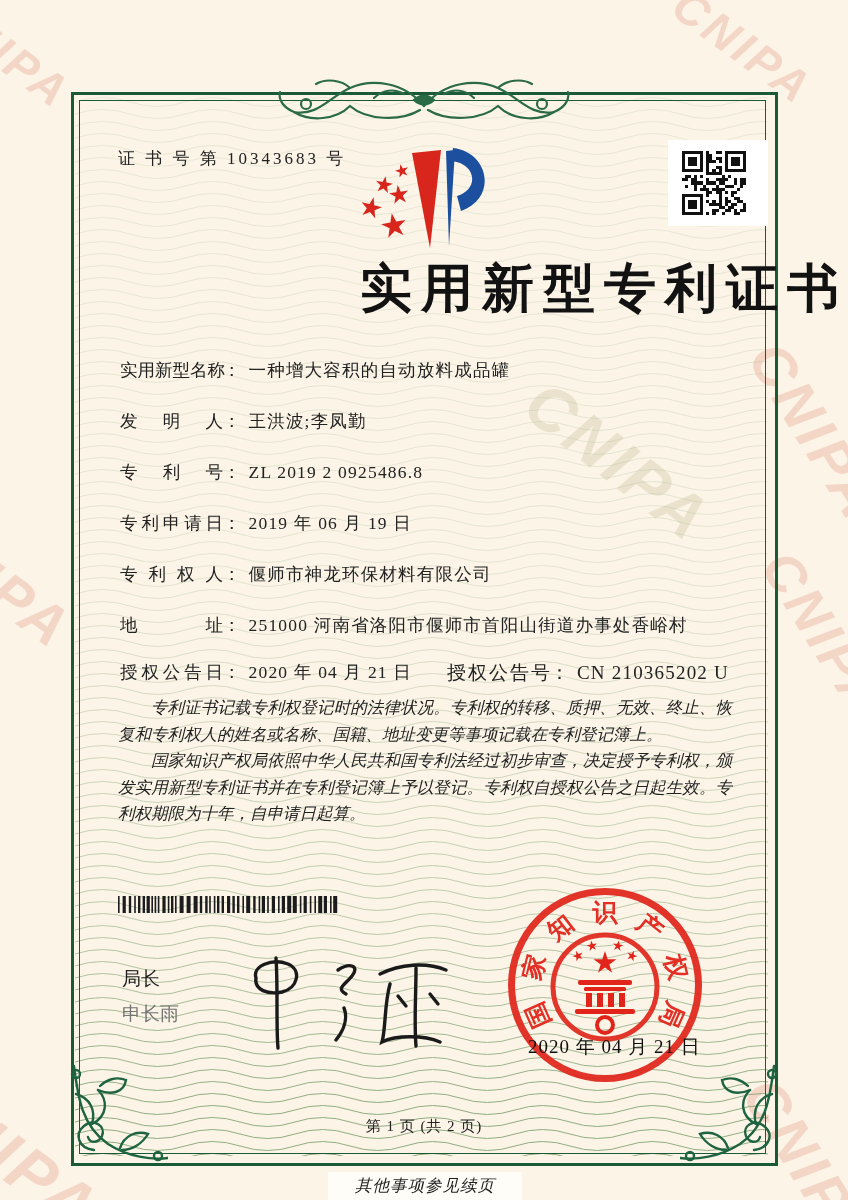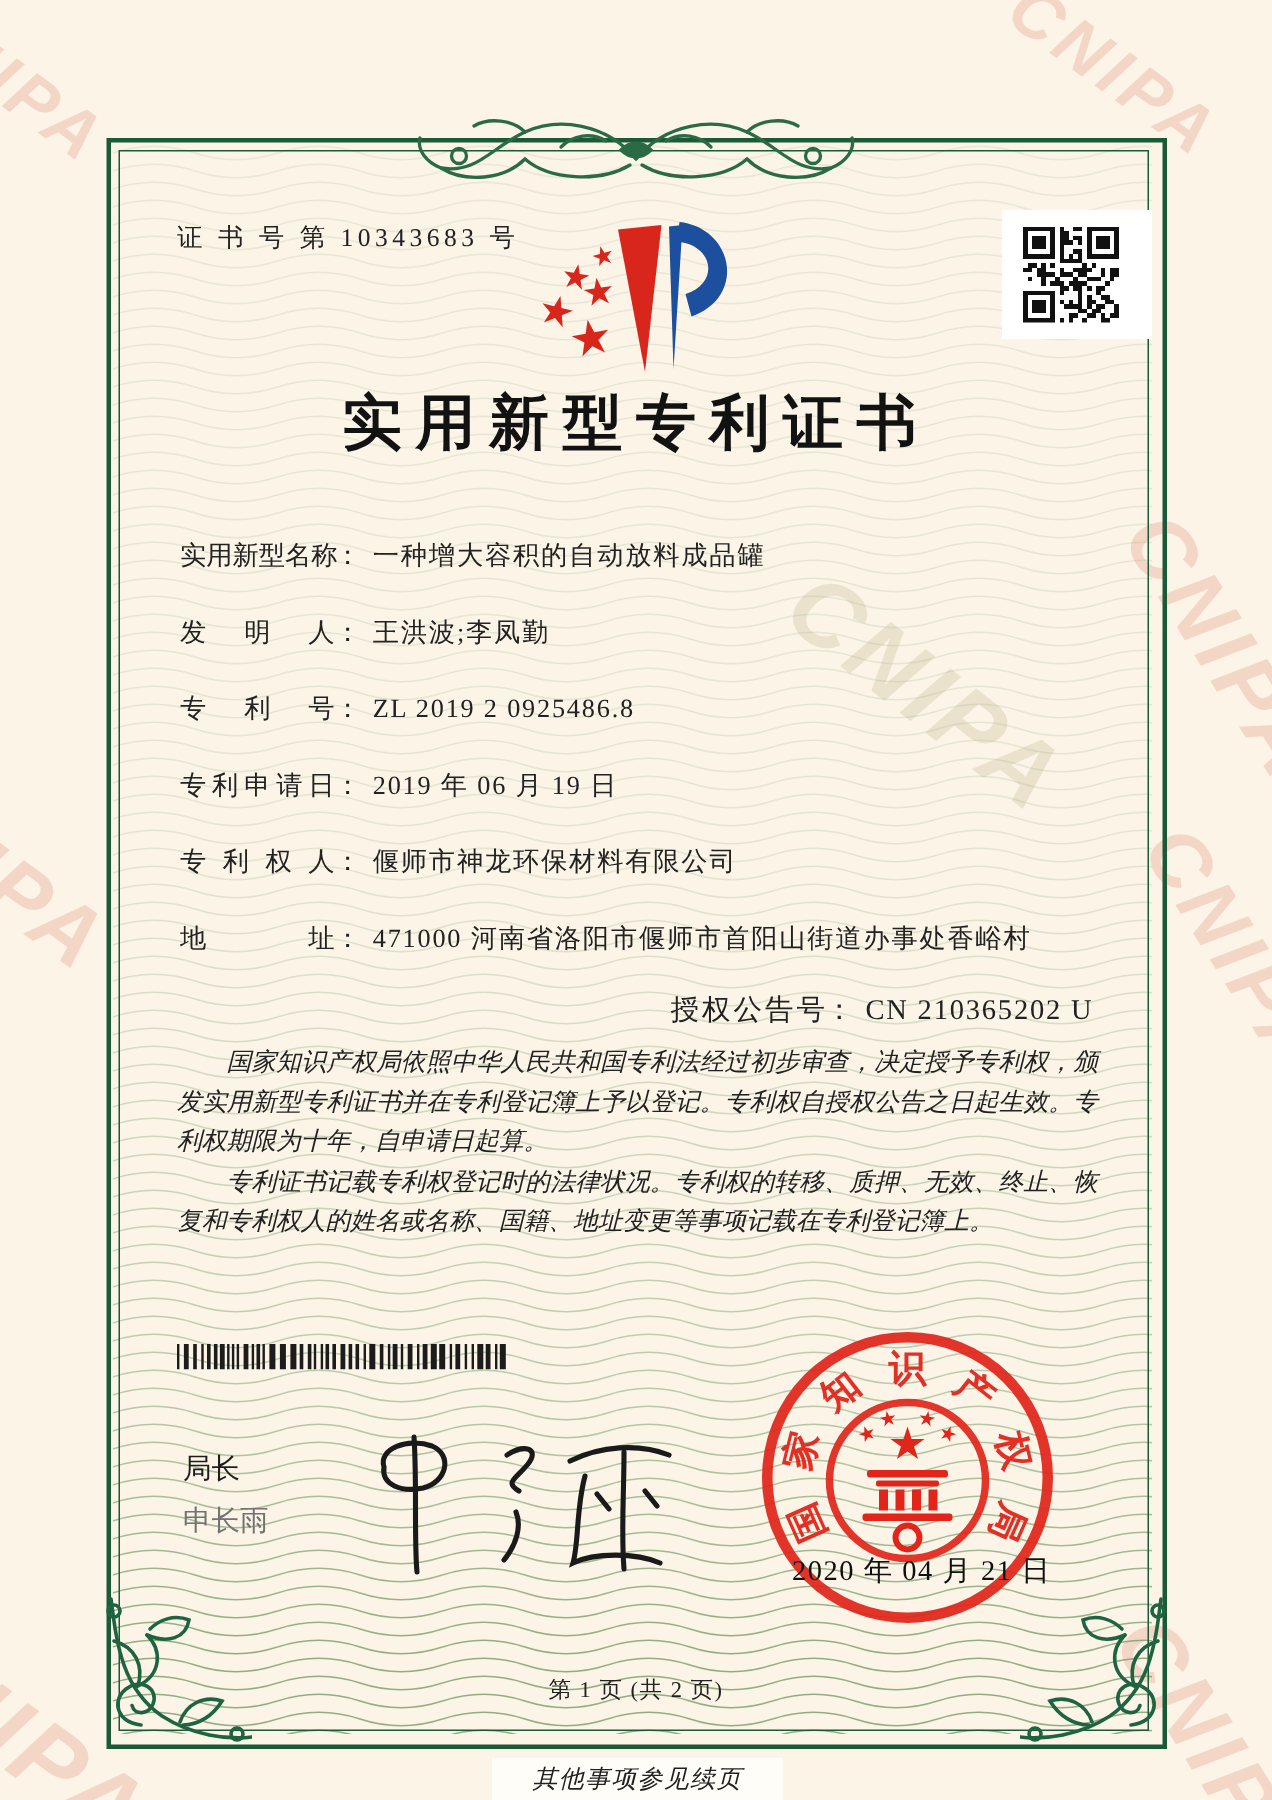--- a/index.html
+++ b/index.html
@@ -25,21 +25,21 @@
   .ornament-top{position:absolute;left:254px;top:72px;width:340px;height:56px;z-index:3;}
   .ornament-corner{position:absolute;width:104px;height:100px;z-index:3;}
   .corner-bl{left:64px;top:1064px;}
   .corner-br{left:680px;top:1064px;transform:scaleX(-1);}
 
   
   .cert-no{position:absolute;left:118px;top:147px;font-size:17px;letter-spacing:3px;z-index:4;}
   .logo{position:absolute;left:356px;top:140px;width:134px;height:116px;z-index:4;}
   .qr-box{position:absolute;left:668px;top:140px;width:100px;height:86px;background:#fff;z-index:4;}
   .qr{position:absolute;left:14px;top:11px;width:64px;height:64px;}
-  .title{position:absolute;left:0;width:848px;top:254px;text-align:center;font-size:40px;
+  .title{position:absolute;left:0;width:848px;top:254px;text-align:right;font-size:52px;
       font-weight:bold;letter-spacing:9px;color:#121212;z-index:4;}
 
   
   .frow{position:absolute;left:120px;font-size:17.5px;z-index:4;white-space:nowrap;}
   .flabel{display:inline-block;width:103px;text-align:justify;text-align-last:justify;
       vertical-align:bottom;}
   .fcolon{display:inline-block;margin-right:8px;}
   .fvalue{letter-spacing:1.2px;margin-top:28px;}
   .grant-no{position:absolute;left:447px;font-size:19px;z-index:4;white-space:nowrap;}
 
@@ -291,29 +291,32 @@
   <div class="frow" style="top:460px">
     <span class="flabel">专利号</span><span class="fcolon">：</span><span class="fvalue">ZL 2019 2 0925486.8</span>
   </div>
   <div class="frow" style="top:511px">
     <span class="flabel">专利申请日</span><span class="fcolon">：</span><span class="fvalue">2019 年 06 月 19 日</span>
   </div>
   <div class="frow" style="top:562px">
     <span class="flabel">专利权人</span><span class="fcolon">：</span><span class="fvalue">偃师市神龙环保材料有限公司</span>
   </div>
   <div class="frow" style="top:613px">
-    <span class="flabel">地址</span><span class="fcolon">：</span><span class="fvalue">471000 河南省洛阳市偃师市首阳山街道办事处香峪村</span>
+    <span class="flabel">地址</span><span class="fcolon">：</span><span class="fvalue">251000 河南省洛阳市偃师市首阳山街道办事处香峪村</span>
+  </div>
+  <div class="frow" style="top:660px">
+    <span class="flabel">授权公告日</span><span class="fcolon">：</span><span class="fvalue">2020 年 04 月 21 日</span>
   </div>
   <div class="grant-no" style="top:660px">
     <span class="flabel">授权公告号</span><span class="fcolon">：</span><span class="fvalue">CN 210365202 U</span>
   </div>
 
   <div class="paras">
+    <p>专利证书记载专利权登记时的法律状况。专利权的转移、质押、无效、终止、恢复和专利权人的姓名或名称、国籍、地址变更等事项记载在专利登记簿上。</p>
     <p>国家知识产权局依照中华人民共和国专利法经过初步审查，决定授予专利权，颁发实用新型专利证书并在专利登记簿上予以登记。专利权自授权公告之日起生效。专利权期限为十年，自申请日起算。</p>
-    <p>专利证书记载专利权登记时的法律状况。专利权的转移、质押、无效、终止、恢复和专利权人的姓名或名称、国籍、地址变更等事项记载在专利登记簿上。</p>
   </div>
 
   <svg id="barcode" class="barcode" viewBox="0 0 222 17" preserveAspectRatio="none">
       <rect x="0.0" y="0" width="1.6" height="17" fill="#1c1c1c"></rect>
       <rect x="4.6" y="0" width="3.2" height="17" fill="#1c1c1c"></rect>
       <rect x="10.8" y="0" width="2.4" height="17" fill="#1c1c1c"></rect>
       <rect x="16.2" y="0" width="1.6" height="17" fill="#1c1c1c"></rect>
       <rect x="20.0" y="0" width="2.4" height="17" fill="#1c1c1c"></rect>
       <rect x="24.6" y="0" width="2.4" height="17" fill="#1c1c1c"></rect>
       <rect x="28.6" y="0" width="3.2" height="17" fill="#1c1c1c"></rect>

